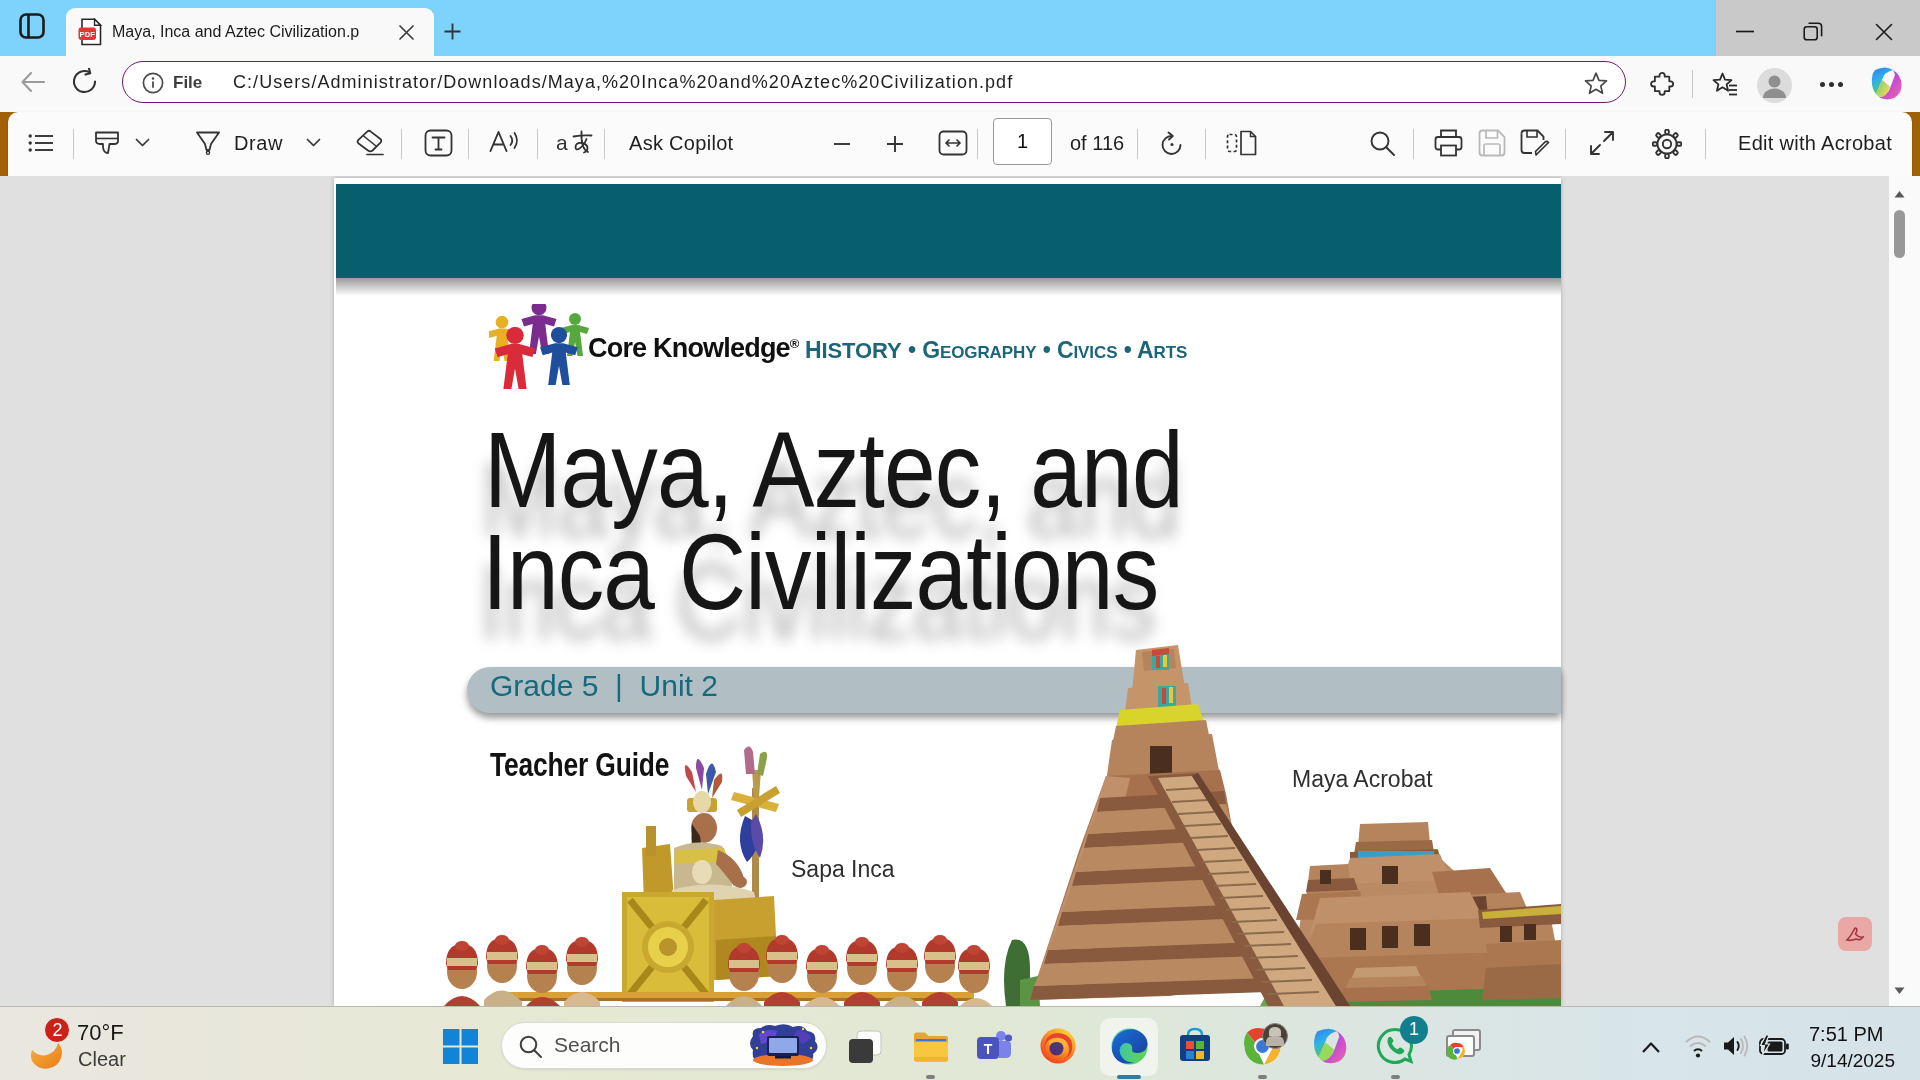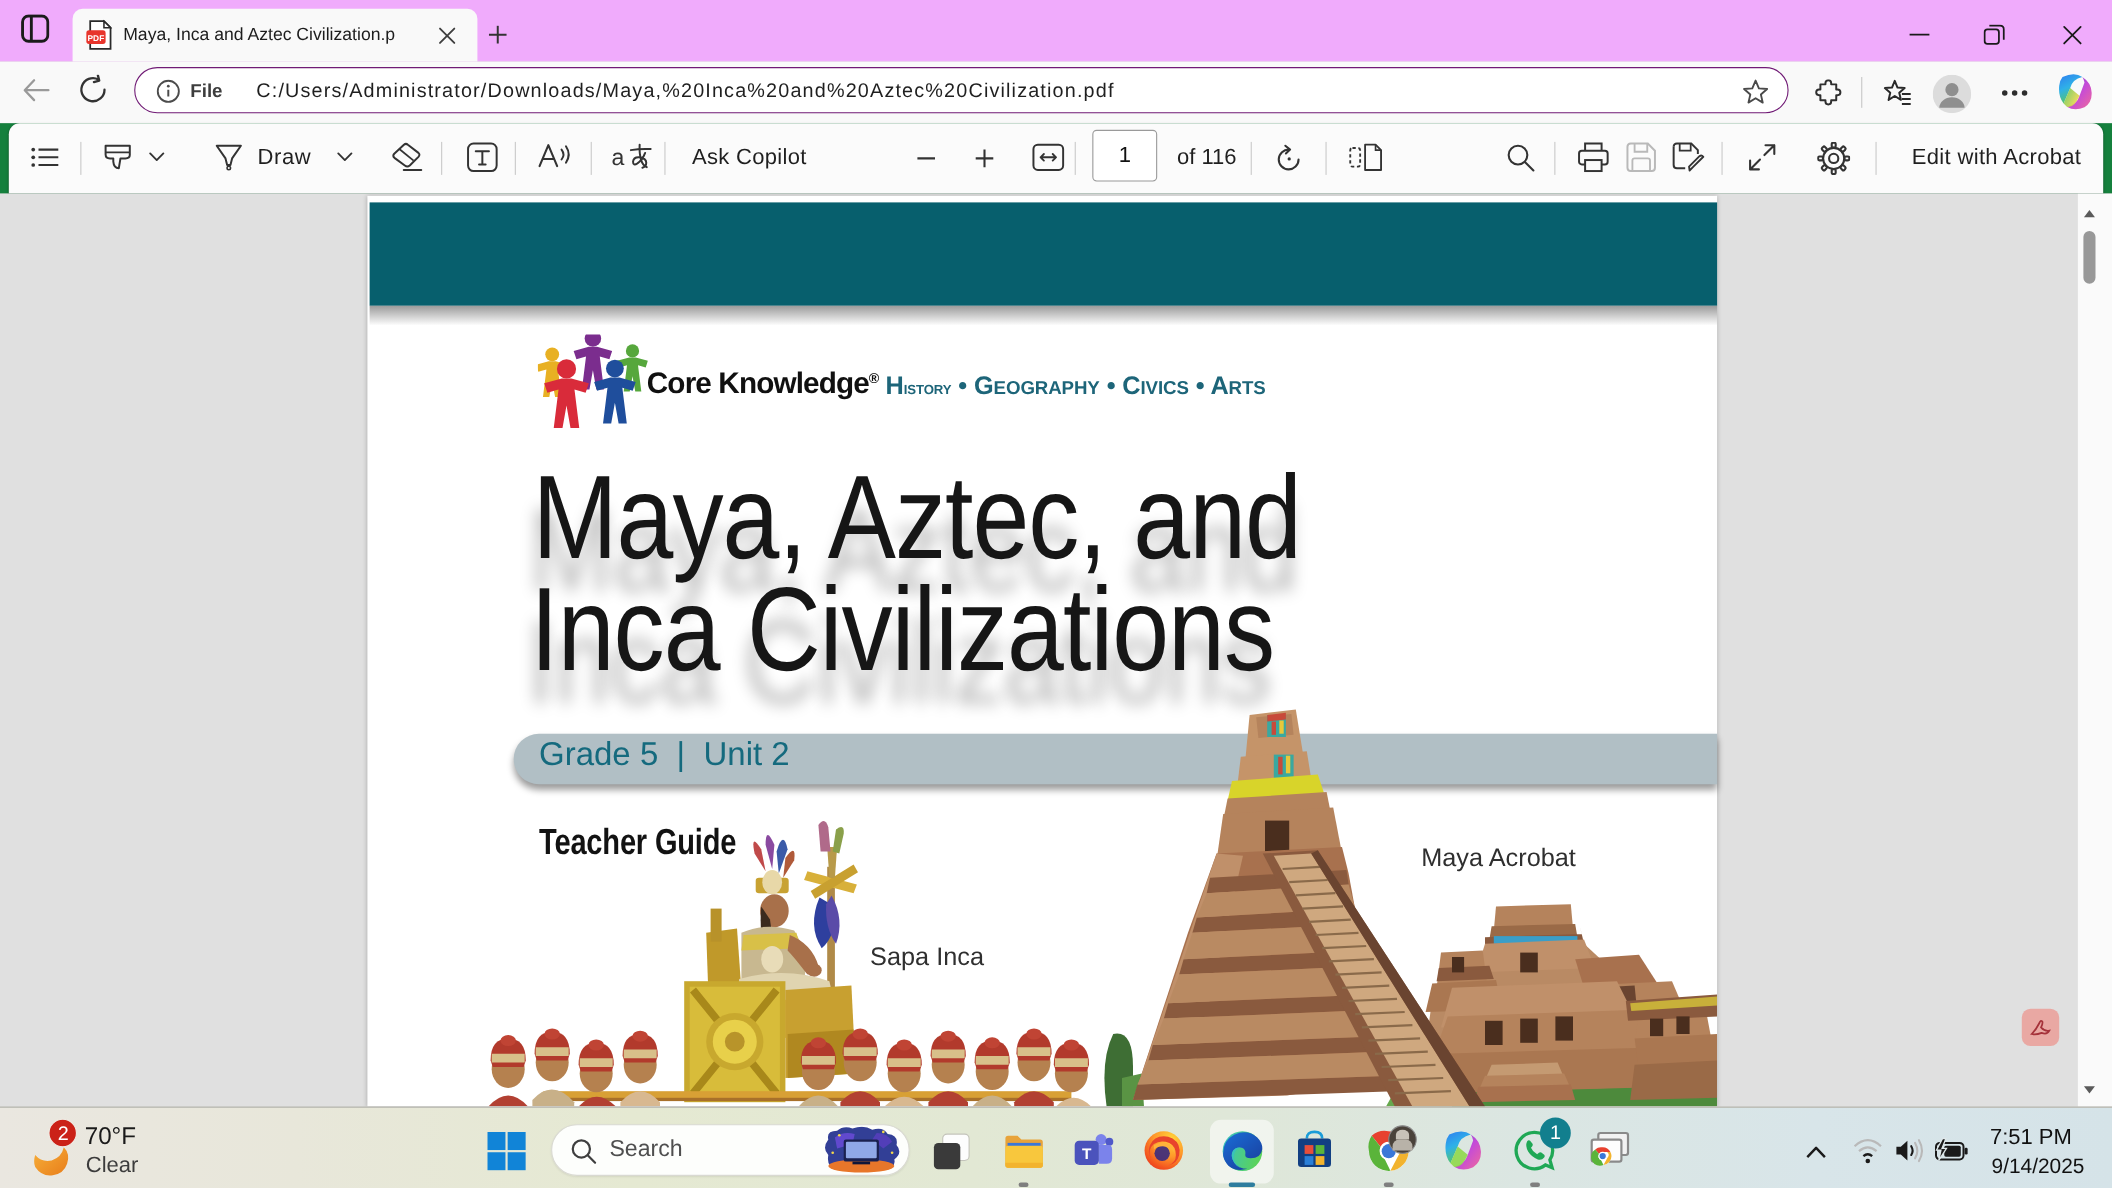--- a/index.html
+++ b/index.html
@@ -2,33 +2,33 @@
 <html><head>
 <meta charset="utf-8">
 <style>
   * { margin:0; padding:0; box-sizing:border-box; }
   html,body { width:1920px; height:1080px; overflow:hidden; }
   body { font-family:"Liberation Sans", sans-serif; position:relative; background:#c9c9c9; }
   .abs { position:absolute; }
   svg { display:block; }
 
   
-  #tabstrip { position:absolute; left:0; top:0; width:1920px; height:56px; background:#f0abfc; }
+  #tabstrip { position:absolute; left:0; top:0; width:1716px; height:56px; background:#7dd3fc; }
   #tab { position:absolute; left:66px; top:8px; width:368px; height:48px; background:#f9f9f9; border-radius:9px 9px 0 0; }
   #tabtitle { position:absolute; left:46px; top:15px; width:290px; font-size:16px; color:#1c1c1c; white-space:nowrap; overflow:hidden; }
   #tabfade { position:absolute; left:296px; top:10px; width:42px; height:30px; background:linear-gradient(90deg,rgba(249,249,249,0),#f9f9f9 75%); }
 
   
   #navbar { position:absolute; left:0; top:56px; width:1920px; height:56px; background:#f9f9f9; }
   #urlpill { position:absolute; left:122px; top:5px; width:1504px; height:42px; background:#ffffff; border:1px solid #701a75; border-radius:21px; }
   #urltext { position:absolute; left:110px; top:10px; font-size:18px; color:#1f1f1f; letter-spacing:1.05px; }
   #filelabel { position:absolute; left:50px; top:11px; font-size:17px; font-weight:bold; color:#3d3d3d; }
 
   
-  #pdfrow { position:absolute; left:0; top:112px; width:1920px; height:64px; background:#15803d; }
+  #pdfrow { position:absolute; left:0; top:112px; width:1920px; height:64px; background:#a16207; }
   #pdfbar { position:absolute; left:8px; top:0; width:1904px; height:64px; background:#fbfbfb; border-radius:10px 10px 0 0; box-shadow:0 1px 2px rgba(0,0,0,0.25); }
   .tsep { position:absolute; top:17px; width:1px; height:30px; background:#c9c9c9; }
   .tlabel { position:absolute; top:20px; font-size:20px; color:#1f1f1f; }
   #pagebox { position:absolute; left:985px; top:6px; width:59px; height:47px; background:#fff; border:1px solid #9a9a9a; border-radius:4px; font-size:20px; color:#111; text-align:center; line-height:45px; }
 
   
   #content { position:absolute; left:0; top:176px; width:1920px; height:830px; background:#e0e0e0; overflow:hidden; }
   #page { position:absolute; left:334px; top:2px; width:1227px; height:828px; background:#ffffff; box-shadow:0 0 4px rgba(0,0,0,0.25);text-align:center; }
   #tealband { position:absolute; left:2px; top:6px; width:1225px; height:94px; background:#075f6d; }
   #tealshadow { position:absolute; left:2px; top:100px; width:1225px; height:18px; background:linear-gradient(#9b9b9b,rgba(255,255,255,0)); }
@@ -307,21 +307,21 @@
           <path d="M-14 -8 L-3 -11 L3 -11 L14 -8 L12 -2 L5 -4 L8 20 L2.5 20 L0 6 L-2.5 20 L-8 20 L-5 -4 L-12 -2 Z"></path>
         </g>
       </defs>
       <use href="#psn" fill="#e8b023" transform="translate(13,36) scale(1.05)"></use>
       <use href="#psn" fill="#56a73c" transform="translate(86,32) scale(1.0)"></use>
       <use href="#psn" fill="#7b2d8e" transform="translate(50,25) scale(1.25)"></use>
       <use href="#psn" fill="#d92b3a" transform="translate(26,56) scale(1.45)"></use>
       <use href="#psn" fill="#1f4e9c" transform="translate(70,54) scale(1.35)"></use>
     </svg>
     <div class="abs" style="left:254px;top:155px;font-size:27px;font-weight:bold;letter-spacing:-0.8px;color:#101010">Core Knowledge<span style="font-size:13px;vertical-align:9px">®</span></div>
-    <div class="abs" style="left:471px;top:159px;font-size:23px;font-weight:bold;color:#1d6579;letter-spacing:-0.1px">H<span style="font-size:12px">ISTORY</span> • G<span style="font-size:17px">EOGRAPHY</span> • C<span style="font-size:17px">IVICS</span> • A<span style="font-size:17px">RTS</span></div>
+    <div class="abs" style="left:471px;top:159px;font-size:23px;font-weight:bold;color:#1d6579;letter-spacing:-0.1px">H<span style="font-size:22px">ISTORY</span> • G<span style="font-size:17px">EOGRAPHY</span> • C<span style="font-size:17px">IVICS</span> • A<span style="font-size:17px">RTS</span></div>
 
     <div id="title1">Maya, Aztec, and</div>
     <div id="title2">Inca Civilizations</div>
 
     <div id="gradeband">
         <div id="gradetext">Grade 5&nbsp;&nbsp;|&nbsp;&nbsp;Unit 2</div>
       </div>
 
     <div id="teacherguide">Teacher Guide</div>
 

